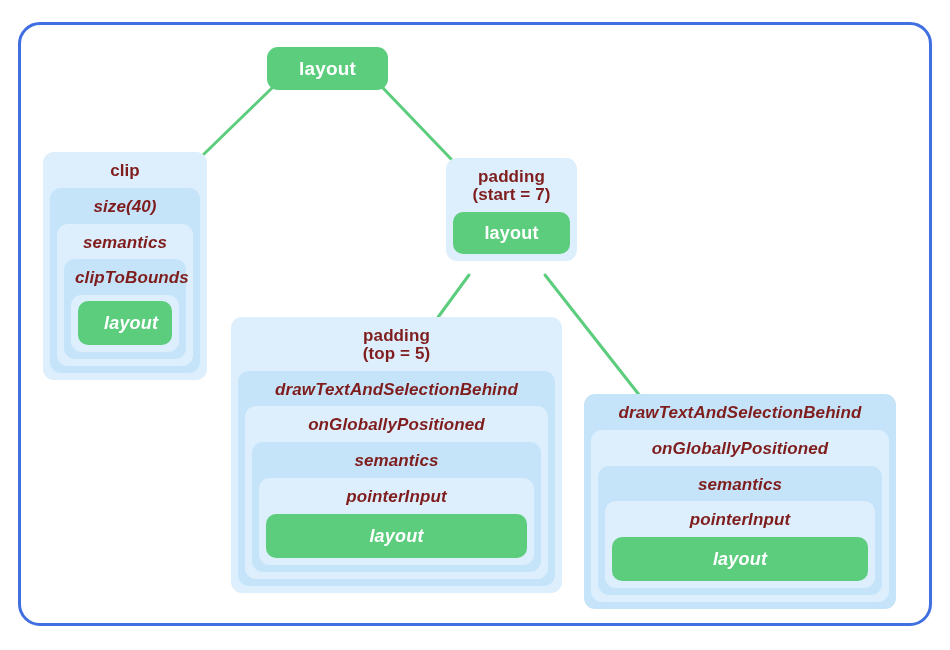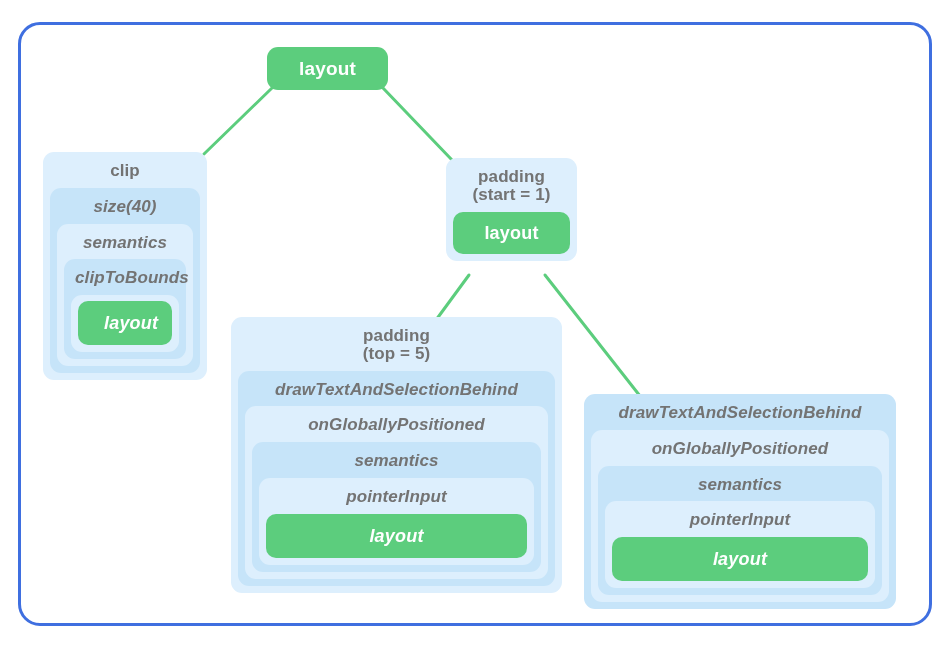--- a/index.html
+++ b/index.html
@@ -59,21 +59,21 @@
     box-sizing: border-box;
     border-radius: 11px;
     padding: 6px 7px 7px 7px;
     text-align: center;
   }
   .lvl-a { background: #c6e4f9; font-style: italic; }
   .lvl-b { background: #ddeffd; }
 
   .lvl-label {
     display: block;
-    color: #737373;
+    color: #7f1d1d;
     font-size: 17px;
     font-weight: 700;
     line-height: 1.28;
     letter-spacing: 0.1px;
     padding: 2px 4px 6px 4px;
     white-space: nowrap;
   }
   .lvl-label.two-line {
     white-space: normal;
   }
@@ -180,21 +180,21 @@
 
             <span class="leaf">layout</span>
           </div>
         </div>
       </div>
     </div>
   </div>
 
   <div class="node lvl lvl-b" id="node-padding-start">
     <span class="lvl-label two-line">padding</span>
-    <span class="lvl-label two-line" style="margin-top:-12px;">(start = 1)</span>
+    <span class="lvl-label two-line" style="margin-top:-12px;">(start = 7)</span>
     <span class="leaf w100">layout</span>
   </div>
 
   <div class="node lvl lvl-b" id="node-padding-top">
     <span class="lvl-label two-line">padding</span>
     <span class="lvl-label two-line" style="margin-top:-12px;">(top = 5)</span>
 
     <div class="lvl lvl-a">
       <span class="lvl-label">drawTextAndSelectionBehind</span>
 

